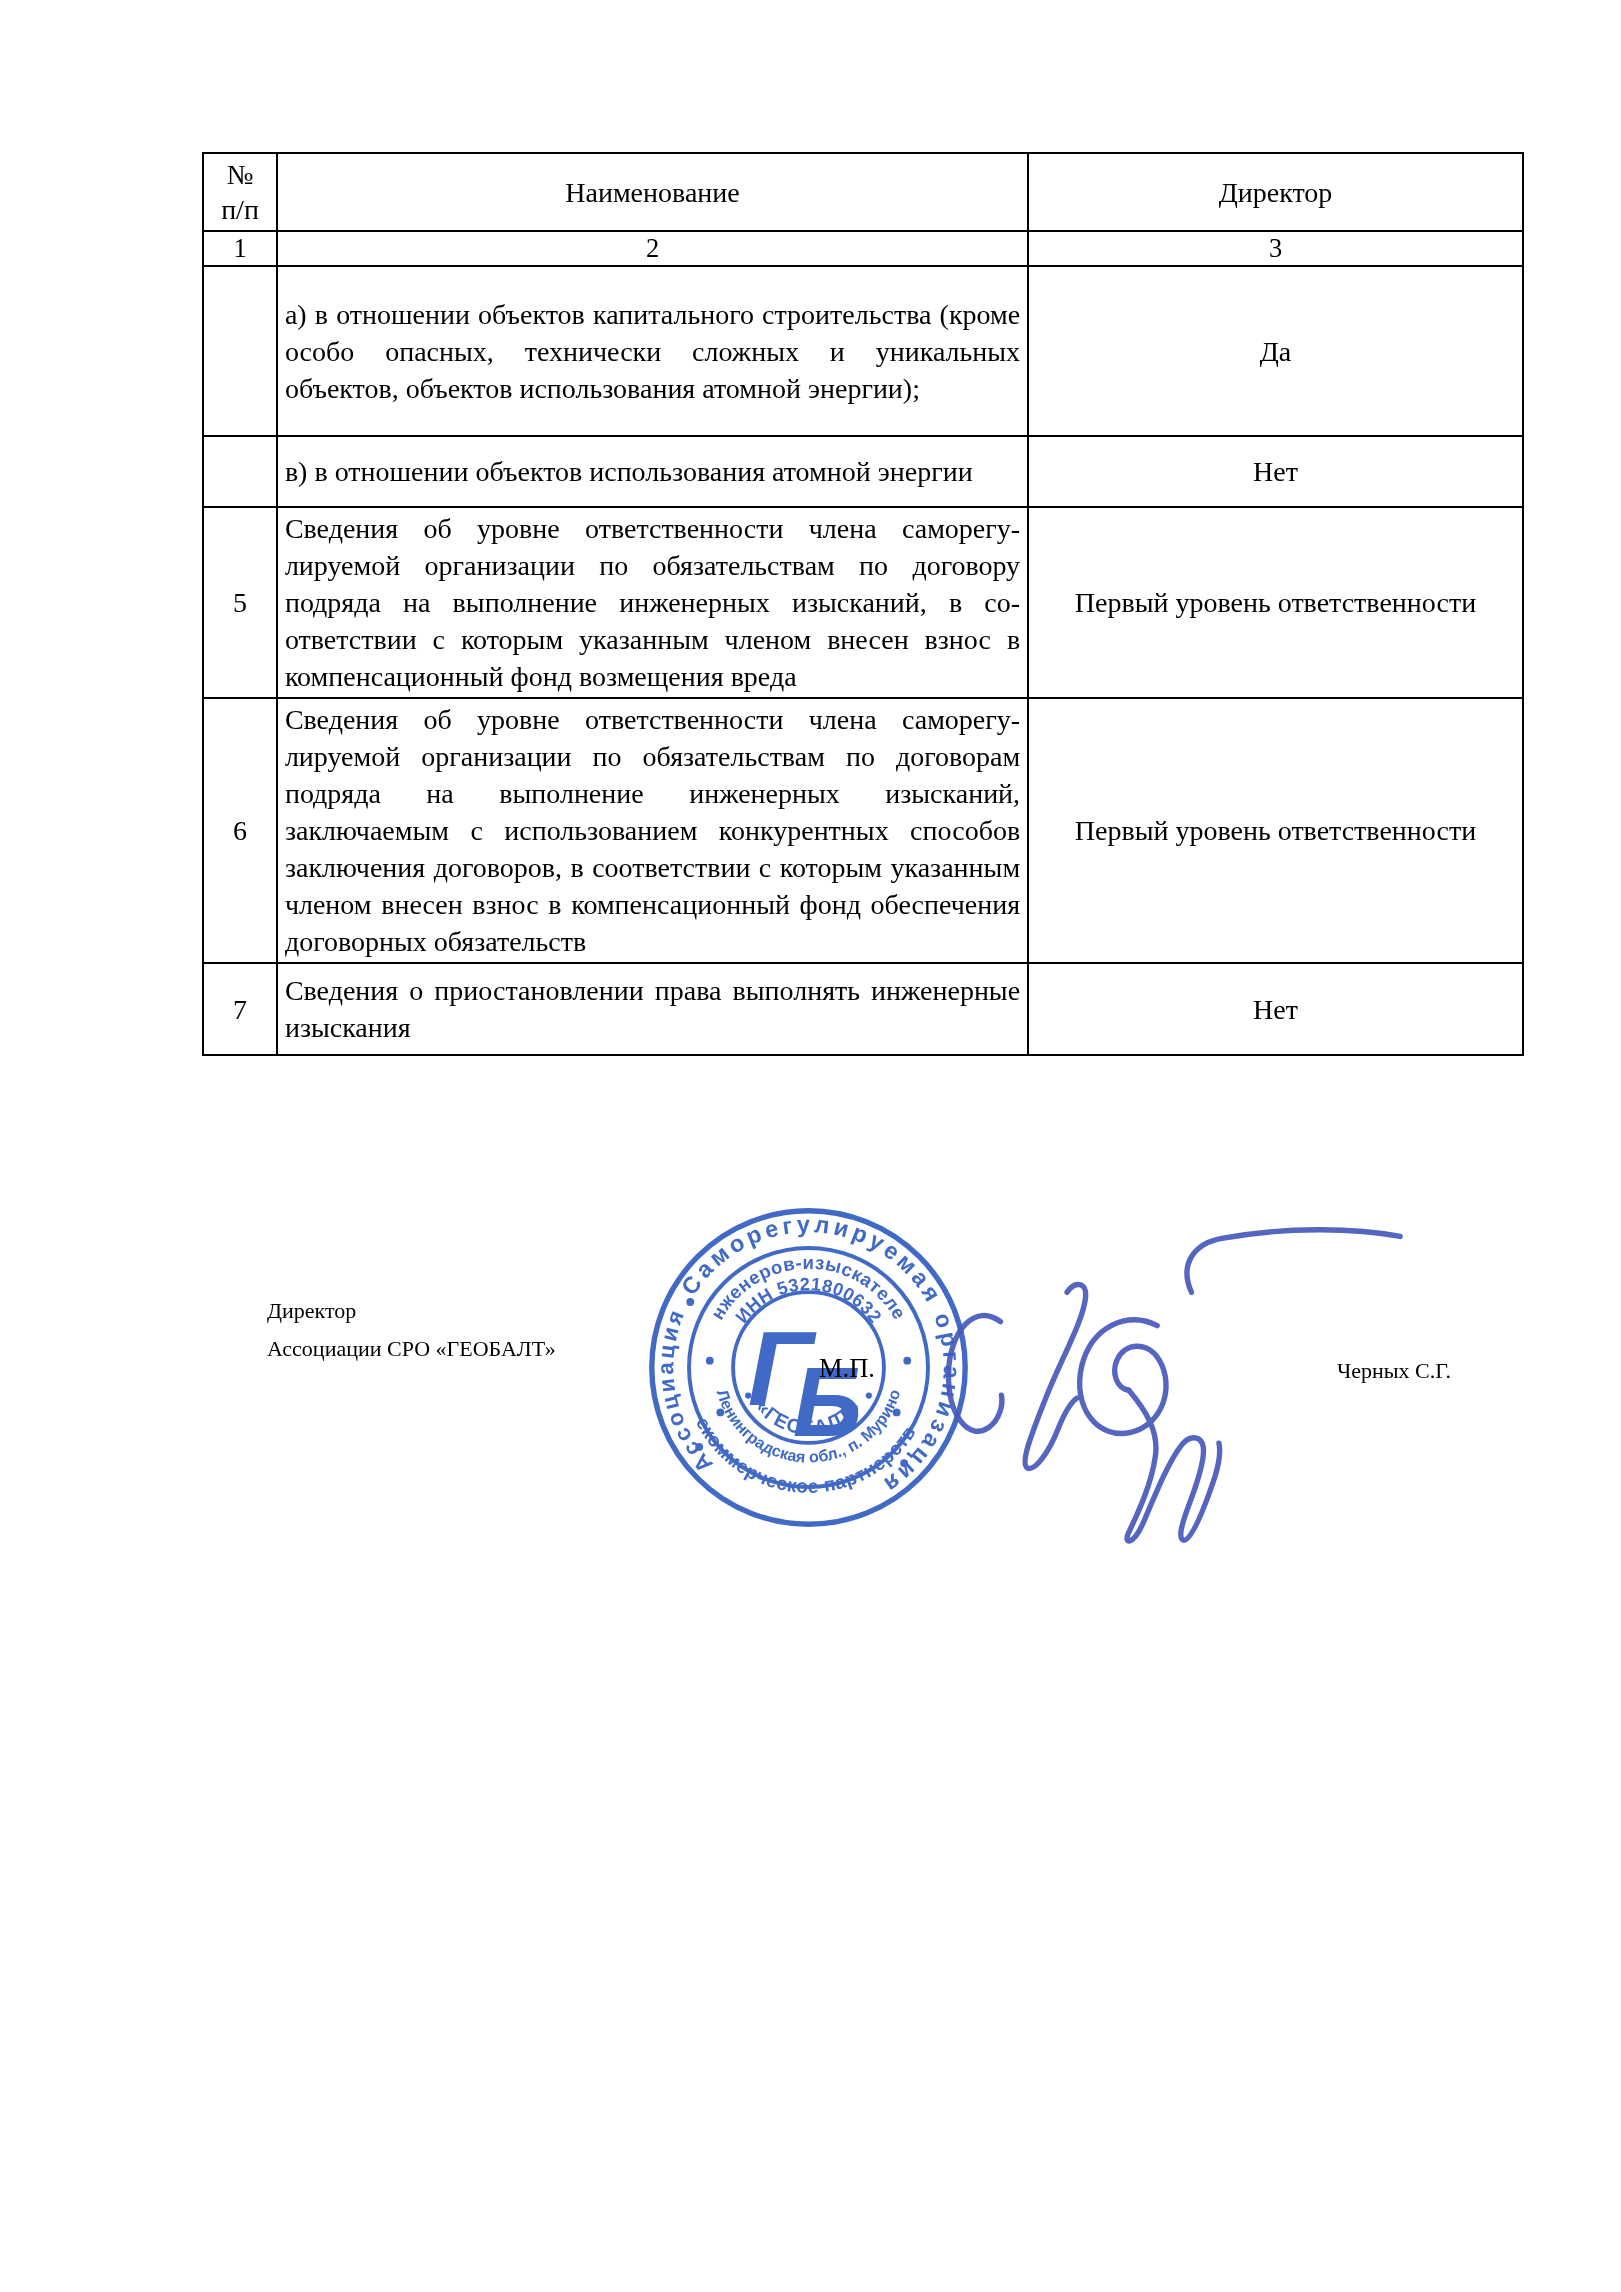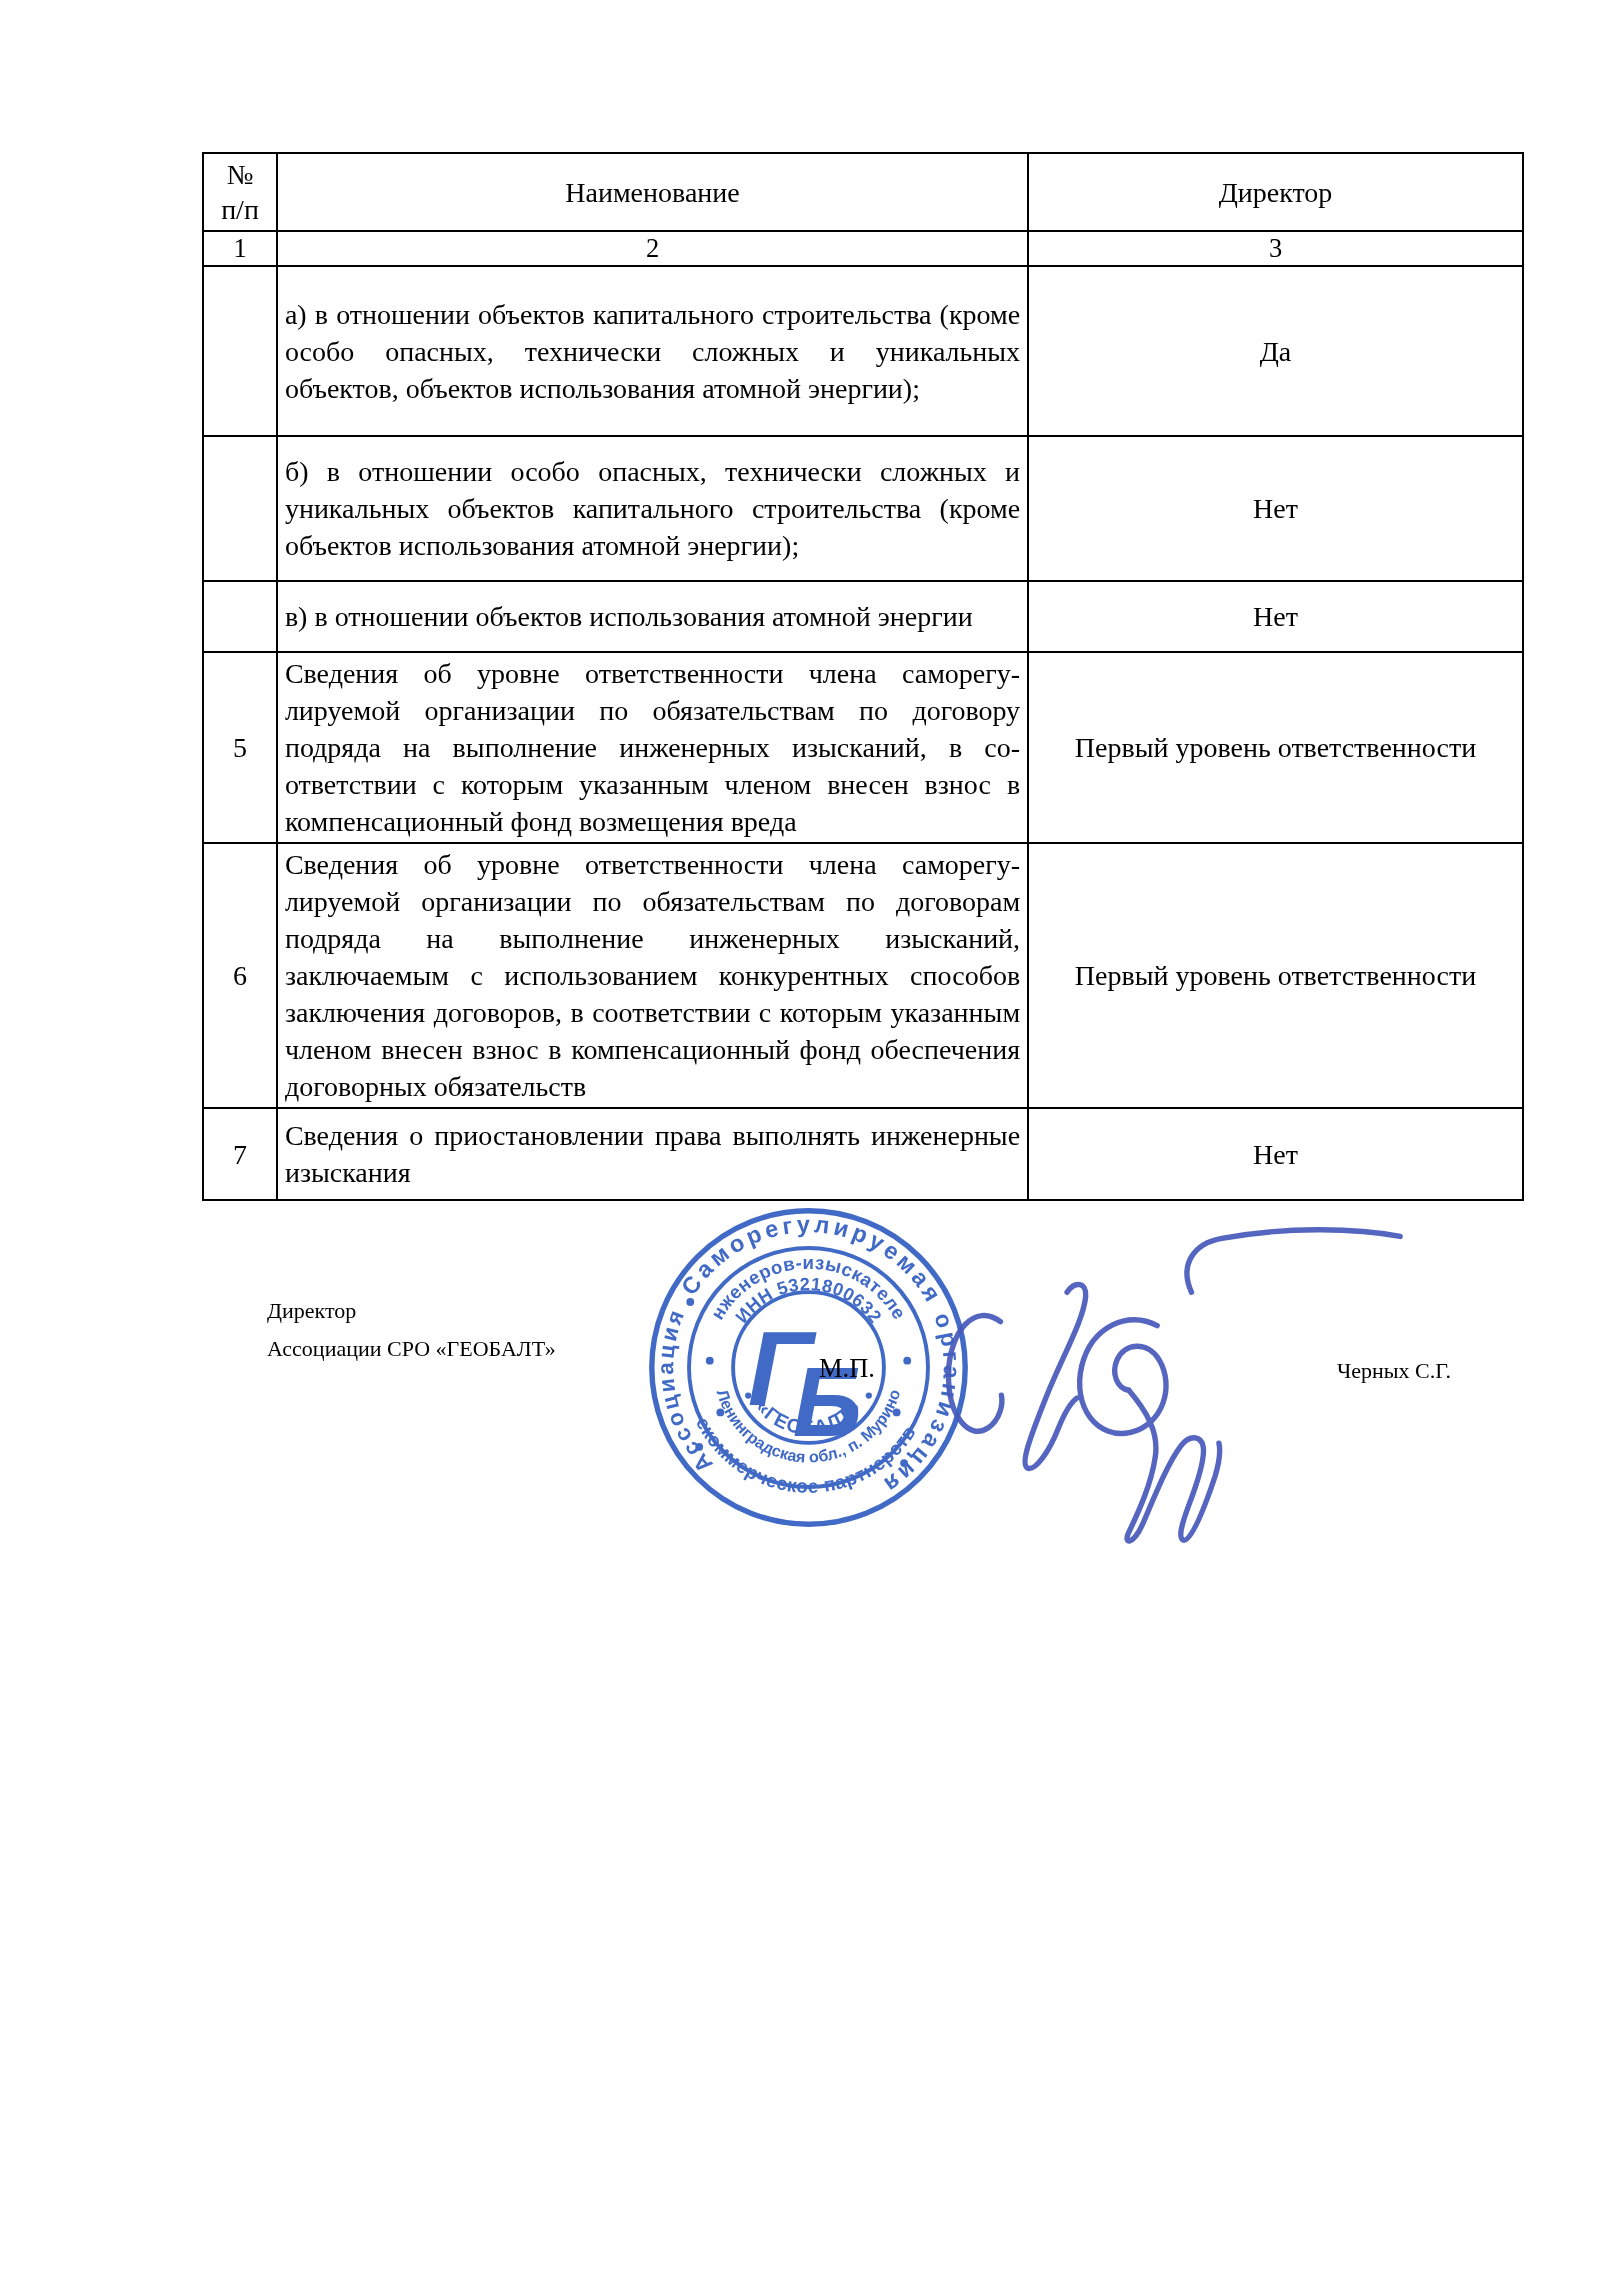--- a/index.html
+++ b/index.html
@@ -76,25 +76,20 @@
       <tr class="r-idx">
         <td class="idx-cell">1</td>
         <td class="idx-cell">2</td>
         <td class="idx-cell">3</td>
       </tr>
       <tr class="r-a">
         <td class="num-cell"></td>
         <td class="name-cell">а) в отношении объектов капитального строитель­ства (кроме особо опасных, технически сложных и уникальных объектов, объектов использования атомной энергии);</td>
         <td class="value-cell">Да</td>
       </tr>
-      <tr class="r-b">
-        <td class="num-cell"></td>
-        <td class="name-cell">б) в отношении особо опасных, технически слож­ных и уникальных объектов капитального строи­тельства (кроме объектов использования атомной энергии);</td>
-        <td class="value-cell">Нет</td>
-      </tr>
       <tr class="r-v">
         <td class="num-cell"></td>
         <td class="name-cell">в) в отношении объектов использования атомной энергии</td>
         <td class="value-cell">Нет</td>
       </tr>
       <tr class="r-5">
         <td class="num-cell">5</td>
         <td class="name-cell">Сведения об уровне ответственности члена саморегу­лируемой организации по обязательствам по договору подряда на выполнение инженерных изысканий, в со­ответствии с которым указанным членом внесен взнос в компенсационный фонд возмещения вреда</td>
         <td class="value-cell">Первый уровень ответственности</td>
       </tr>

